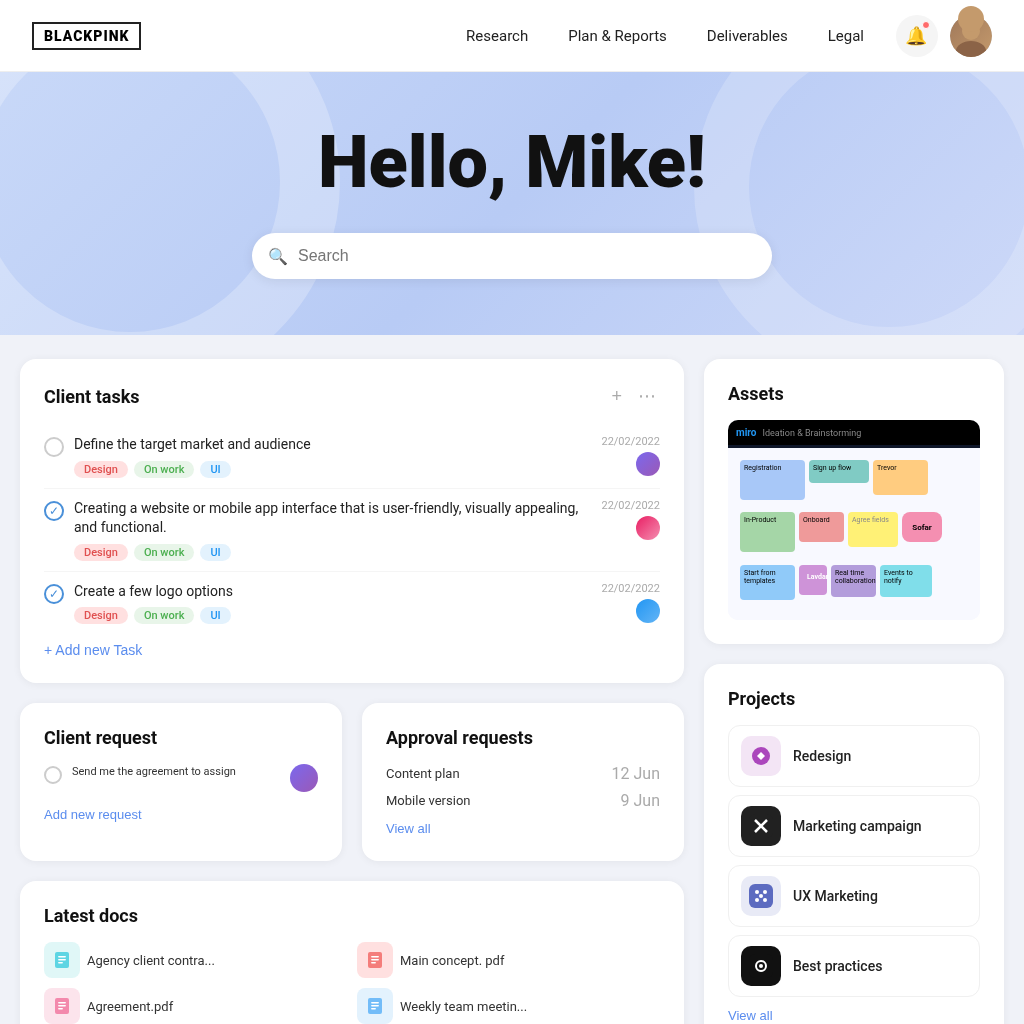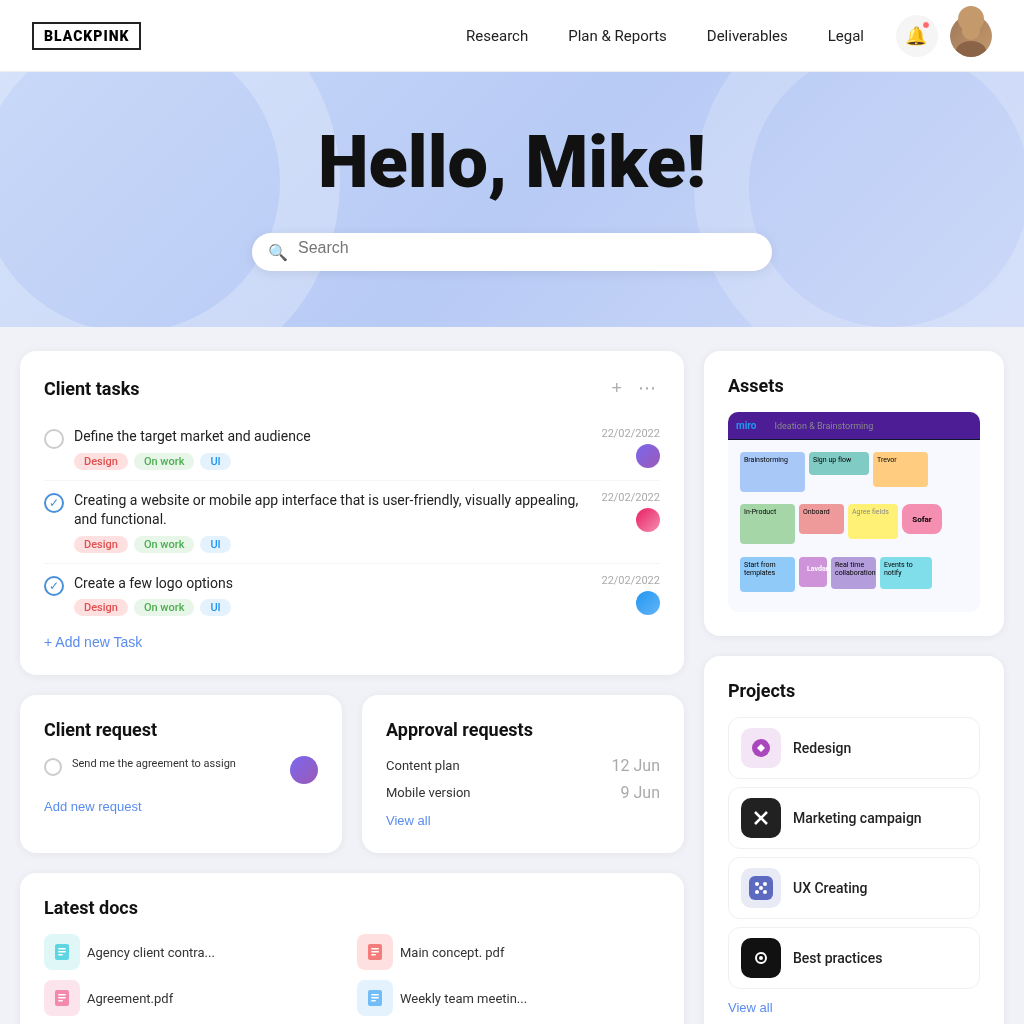--- a/index.html
+++ b/index.html
@@ -120,21 +120,21 @@
       z-index: 1;
     }
     .hero-search {
       max-width: 520px;
       margin: 0 auto;
       position: relative;
       z-index: 1;
     }
     .hero-search input {
       width: 100%;
-      padding: 6px 20px 14px 46px;
+      padding: 14px 20px 14px 46px;
       border-radius: 30px;
       border: none;
       background: #fff;
       font-size: 16px;
       color: #0369a1;
       outline: none;
       box-shadow: 0 2px 12px rgba(0,0,0,0.08);
     }
     .search-icon-pos {
       position: absolute;
@@ -339,26 +339,26 @@
       position: relative;
     }
     .miro-mock {
       width: 100%;
       height: 100%;
       background: #f8f9ff;
       position: relative;
     }
     .miro-bar {
       height: 28px;
-      background: #4c1d95;
-      border-bottom: 1px solid #0f172a;
+      background: #000000;
+      border-bottom: 3px solid #0f172a;
       display: flex;
       align-items: center;
       padding: 0 8px;
-      gap: 12px;
+      gap: 0;
       font-size: 9px;
       color: #555;
     }
     .miro-content {
       padding: 8px;
       display: flex;
       flex-wrap: wrap;
       gap: 4px;
       height: calc(100% - 28px);
       overflow: hidden;
@@ -553,21 +553,21 @@
     <div class="card">
       <div class="card-title">Assets</div>
       <div class="assets-img">
         <div class="miro-mock">
           <div class="miro-bar">
             <span style="font-weight:700;font-size:10px;color:#2196f3;">miro</span>
             <span style="margin-left:6px;font-size:9px;color:#888;">Ideation &amp; Brainstorming</span>
           </div>
           <div class="miro-content">
             <div style="display:flex;gap:4px;flex-wrap:wrap;padding:4px;">
-              <div style="background:#a8c8f8;width:65px;height:40px;border-radius:4px;padding:4px;font-size:7px;">Brainstorming</div>
+              <div style="background:#a8c8f8;width:65px;height:40px;border-radius:4px;padding:4px;font-size:7px;">Registration</div>
               <div style="background:#80cbc4;width:60px;height:23px;border-radius:4px;padding:4px;font-size:7px;">Sign up flow</div>
               <div style="background:#ffcc80;width:55px;height:35px;border-radius:4px;padding:4px;font-size:7px;">Trevor</div>
               <div style="background:#a5d6a7;width:55px;height:40px;border-radius:4px;padding:4px;font-size:7px;">In-Product</div>
               <div style="background:#ef9a9a;width:45px;height:30px;border-radius:4px;padding:4px;font-size:7px;">Onboard</div>
               <div style="background:#fff176;width:50px;height:35px;border-radius:4px;padding:4px;font-size:7px;color:#888;">Agree fields</div>
               <div style="background:#f48fb1;width:40px;height:30px;border-radius:8px;font-size:8px;display:flex;align-items:center;justify-content:center;font-weight:700;">Sofar</div>
               <div style="background:#90caf9;width:55px;height:35px;border-radius:4px;padding:4px;font-size:7px;">Start from templates</div>
               <div style="background:#ce93d8;width:28px;height:30px;border-radius:4px;padding:8px;font-size:7px;font-weight:700;color:#fff;">Lavdar</div>
               <div style="background:#b39ddb;width:45px;height:32px;border-radius:4px;padding:4px;font-size:7px;">Real time collaboration</div>
               <div style="background:#80deea;width:52px;height:32px;border-radius:4px;padding:4px;font-size:7px;">Events to notify</div>
@@ -605,21 +605,21 @@
         <div class="project-icon project-icon-blue">
           <svg width="24" height="24" viewBox="0 0 24 24">
               <rect width="24" height="24" rx="6" fill="#5c6bc0"></rect>
               <circle cx="8" cy="8" r="2" fill="#fff"></circle>
               <circle cx="16" cy="8" r="2" fill="#fff"></circle>
               <circle cx="8" cy="16" r="2" fill="#fff"></circle>
               <circle cx="16" cy="16" r="2" fill="#fff"></circle>
               <circle cx="12" cy="12" r="2" fill="#fff"></circle>
             </svg>
         </div>
-        <span class="project-name">UX Creating</span>
+        <span class="project-name">UX Marketing</span>
       </div>
 
       <div class="project-item">
         <div class="project-icon project-icon-black">
           <svg width="24" height="24" viewBox="0 0 24 24">
               <rect width="24" height="24" rx="6" fill="#111"></rect>
               <circle cx="12" cy="12" r="5" fill="none" stroke="#fff" stroke-width="2"></circle>
               <circle cx="12" cy="12" r="2" fill="#fff"></circle>
             </svg>
         </div>

